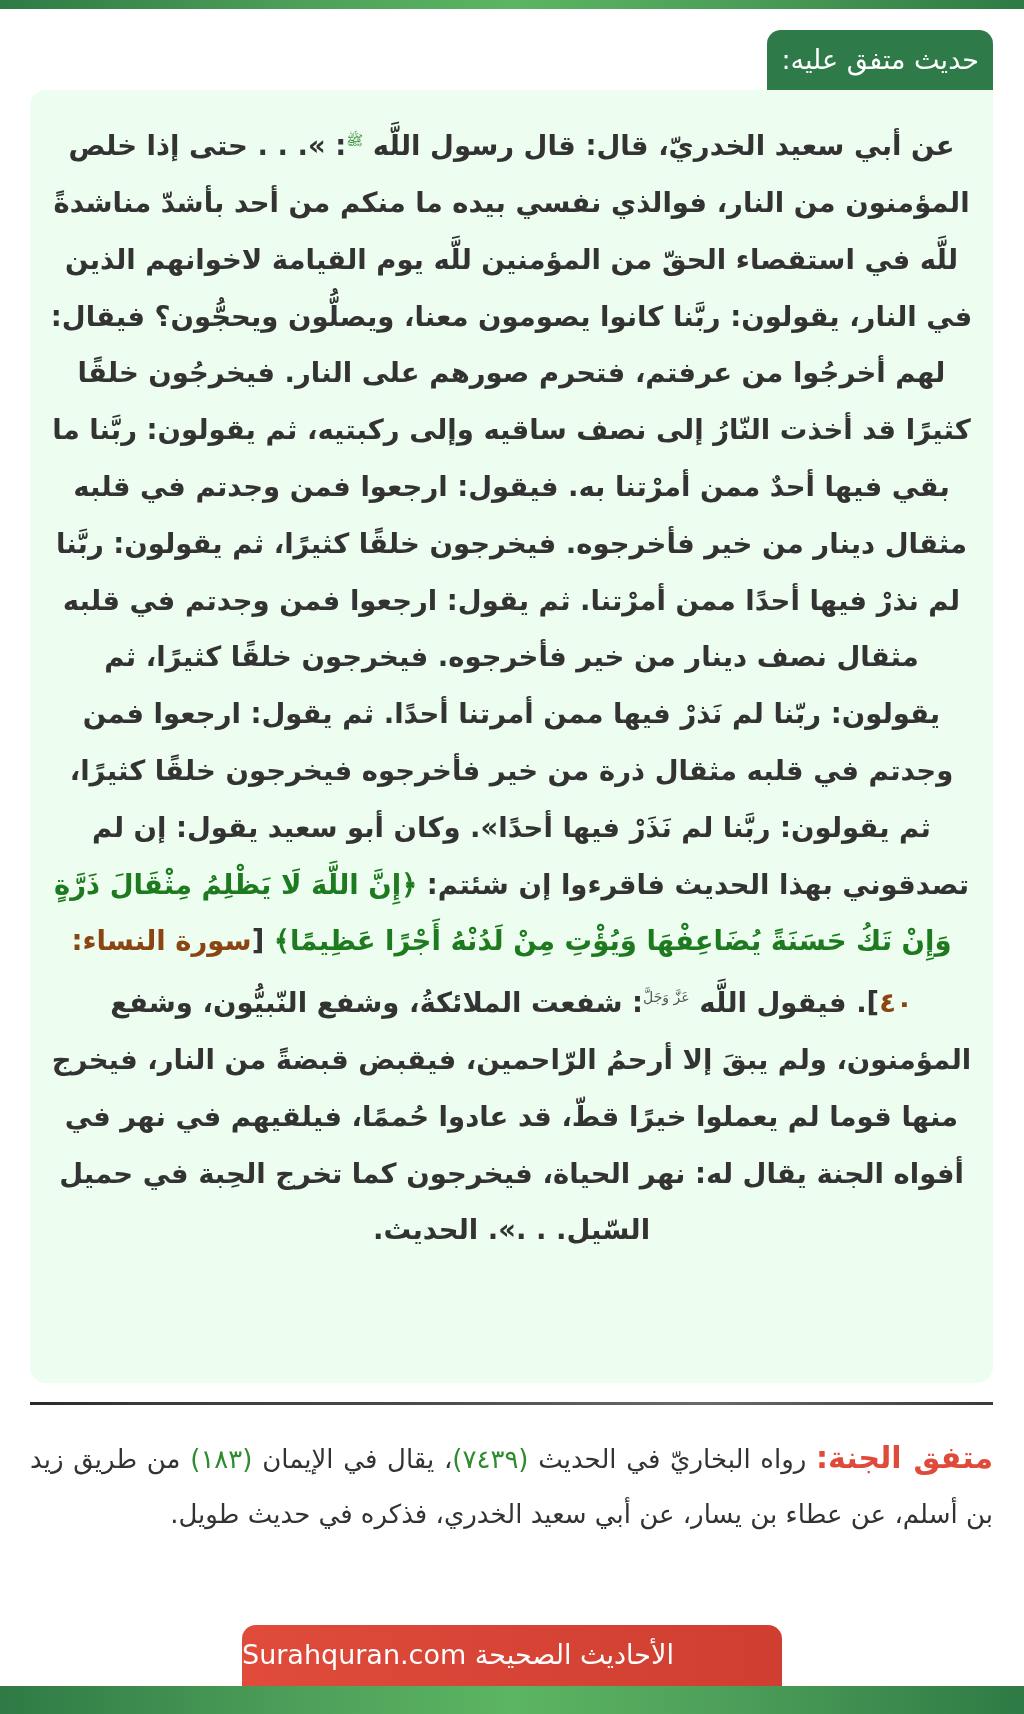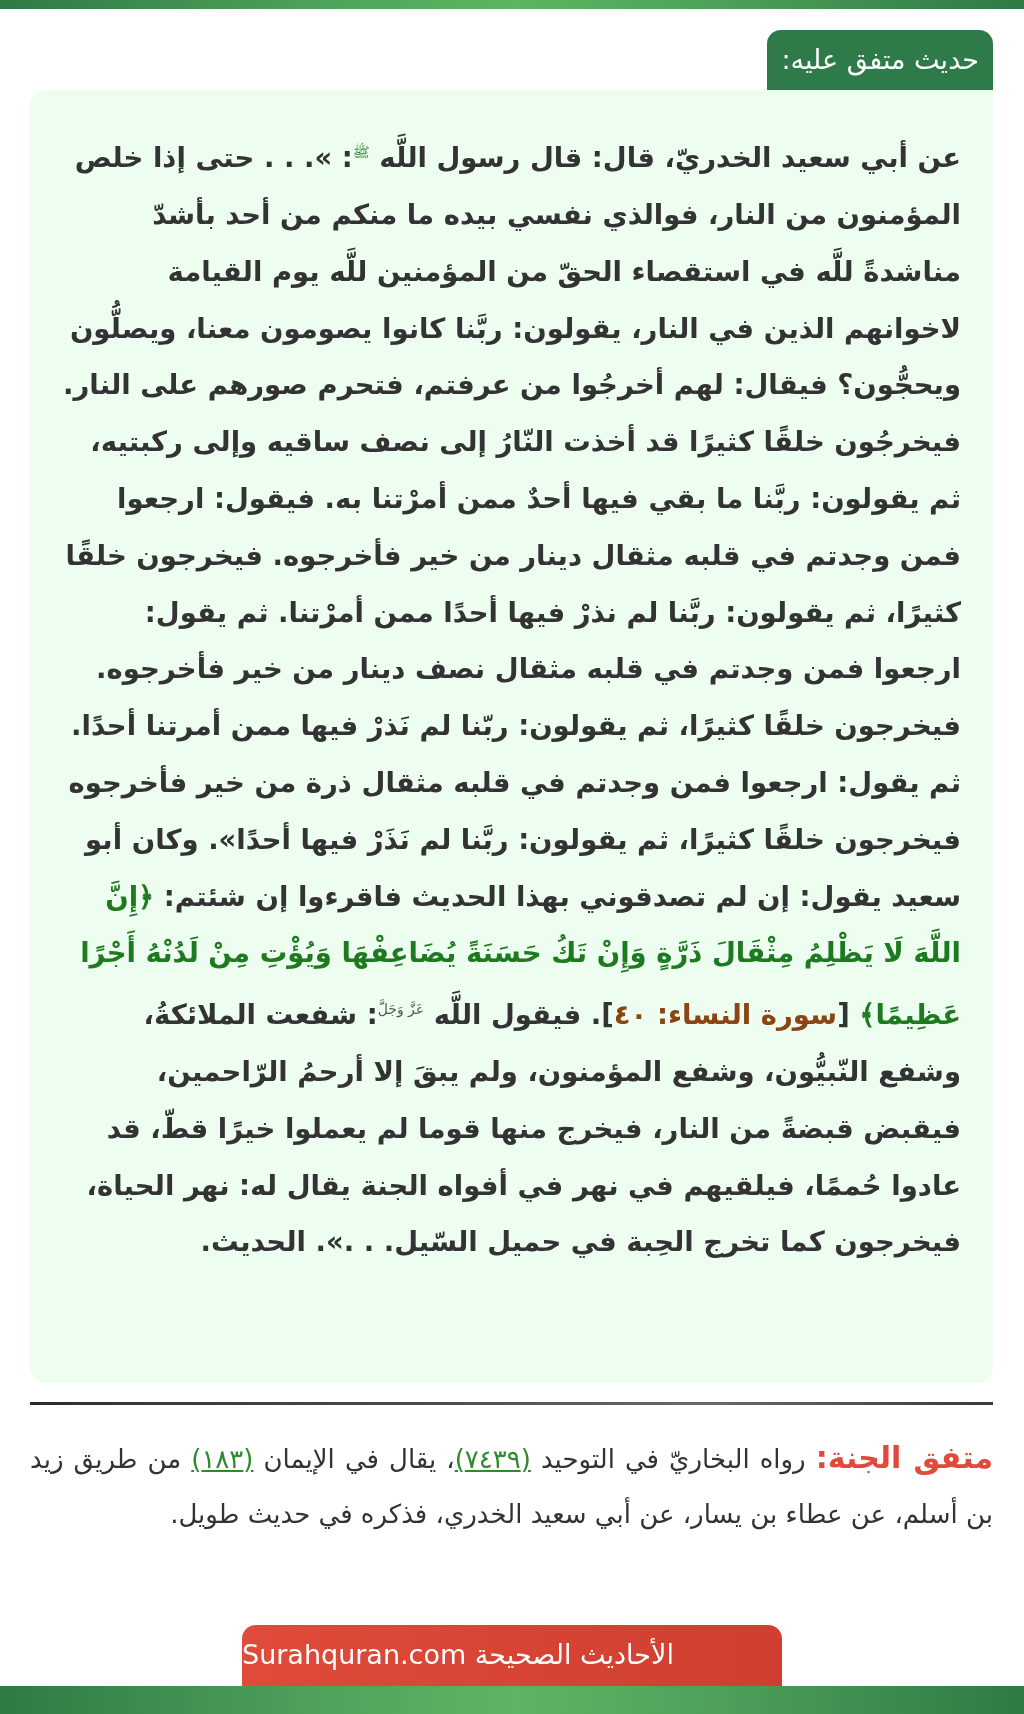--- a/index.html
+++ b/index.html
@@ -35,26 +35,26 @@
   .hadith-box {
     position: absolute; left: 30px; top: 90px; width: 963px; height: 1293px;
     background: #edfdf0;
     border-radius: 0 0 16px 16px;
     border-top-left-radius: 16px;
     box-sizing: border-box;
     padding: 22px 20px 0 20px;
   }
   .hadith-text {
     direction: rtl;
-    text-align: right;
+    text-align: center;
     font-weight: bold;
     font-size: 27.5px;
     line-height: 56.8px;
     color: #333333;
-    margin: 12px;
+    margin: 0;
   }
   .quran { color: #1e7a1e; }
   .surah-ref { color: #8b4513; }
   .bracket { color: #333333; }
   .honorific { font-size: 14px; color: #1e7a1e; vertical-align: super; font-weight: normal; }
   .honorific-dark { font-size: 14px; color: #555; vertical-align: super; font-weight: normal; }
   .divider {
     position: absolute; left: 30px; top: 1402px; width: 963px; height: 3px;
     background: linear-gradient(90deg, #2a2a2a 0%, #3a3a3a 12%, #4a4a4a 40%, #6a6a6a 70%, #3a3a3a 100%);
   }
@@ -62,21 +62,21 @@
     position: absolute; left: 30px; top: 1430px; width: 963px;
     direction: rtl;
     text-align: justify;
     text-align-last: right;
     font-size: 26px;
     line-height: 55px;
     color: #333333;
     margin: 0;
   }
   .agreed-label { color: #e04a3a; font-weight: bold; font-size: 30px; }
-  .ref-num { color: #2e8b2e; text-decoration: underline; }
+  .ref-num { color: #2e8b2e; }
   .site-badge {
     position: absolute; top: 1625px; left: 242px; width: 540px; height: 66px;
     background: linear-gradient(90deg, #e04b3b 0%, #cf3e30 100%);
     border-radius: 14px 14px 0 0;
     color: #ffffff;
     font-size: 27px;
     line-height: 60px;
     text-align: left;
     direction: rtl;
     z-index: 1;
@@ -88,17 +88,17 @@
 <div class="top-bar"></div>
 
 <div class="title-tab">حديث متفق عليه:</div>
 
 <div class="hadith-box">
   <p class="hadith-text"><span>عن أبي سعيد الخدريّ، قال: قال رسول اللَّه </span><span class="honorific">ﷺ</span><span>: ». . . حتى إذا خلص المؤمنون من النار، فوالذي نفسي بيده ما منكم من أحد بأشدّ مناشدةً للَّه في استقصاء الحقّ من المؤمنين للَّه يوم القيامة لاخوانهم الذين في النار، يقولون: ربَّنا كانوا يصومون معنا، ويصلُّون ويحجُّون؟ فيقال: لهم أخرجُوا من عرفتم، فتحرم صورهم على النار. فيخرجُون خلقًا كثيرًا قد أخذت النّارُ إلى نصف ساقيه وإلى ركبتيه، ثم يقولون: ربَّنا ما بقي فيها أحدٌ ممن أمرْتنا به. فيقول: ارجعوا فمن وجدتم في قلبه مثقال دينار من خير فأخرجوه. فيخرجون خلقًا كثيرًا، ثم يقولون: ربَّنا لم نذرْ فيها أحدًا ممن أمرْتنا. ثم يقول: ارجعوا فمن وجدتم في قلبه مثقال نصف دينار من خير فأخرجوه. فيخرجون خلقًا كثيرًا، ثم يقولون: ربّنا لم نَذرْ فيها ممن أمرتنا أحدًا. ثم يقول: ارجعوا فمن وجدتم في قلبه مثقال ذرة من خير فأخرجوه فيخرجون خلقًا كثيرًا، ثم يقولون: ربَّنا لم نَذَرْ فيها أحدًا». وكان أبو سعيد يقول: إن لم تصدقوني بهذا الحديث فاقرءوا إن شئتم: </span><span class="quran">﴿إِنَّ اللَّهَ لَا يَظْلِمُ مِثْقَالَ ذَرَّةٍ وَإِنْ تَكُ حَسَنَةً يُضَاعِفْهَا وَيُؤْتِ مِنْ لَدُنْهُ أَجْرًا عَظِيمًا﴾</span><span class="bracket"> [</span><span class="surah-ref">سورة النساء: ٤٠</span><span class="bracket">]</span><span>. فيقول اللَّه </span><span class="honorific-dark">عَزَّ وَجَلَّ</span><span>: شفعت الملائكةُ، وشفع النّبيُّون، وشفع المؤمنون، ولم يبقَ إلا أرحمُ الرّاحمين، فيقبض قبضةً من النار، فيخرج منها قوما لم يعملوا خيرًا قطّ، قد عادوا حُممًا، فيلقيهم في نهر في أفواه الجنة يقال له: نهر الحياة، فيخرجون كما تخرج الحِبة في حميل السّيل. . .». الحديث.</span></p>
 </div>
 
 <div class="divider"></div>
 
-<p class="footer-text"><span class="agreed-label">متفق الجنة:</span><span> رواه البخاريّ في التوحيد </span><span class="ref-num">(٧٤٣٩)</span><span>، يقال في الإيمان </span><span class="ref-num">(١٨٣)</span><span> من طريق زيد بن أسلم، عن عطاء بن يسار، عن أبي سعيد الخدري، فذكره في حديث طويل.</span></p>
+<p class="footer-text"><span class="agreed-label">متفق الجنة:</span><span> رواه البخاريّ في الحديث </span><span class="ref-num">(٧٤٣٩)</span><span>، يقال في الإيمان </span><span class="ref-num">(١٨٣)</span><span> من طريق زيد بن أسلم، عن عطاء بن يسار، عن أبي سعيد الخدري، فذكره في حديث طويل.</span></p>
 
 <div class="site-badge">الأحاديث الصحيحة Surahquran.com</div>
 
 <div class="bottom-bar"></div>
 
 </body></html>

